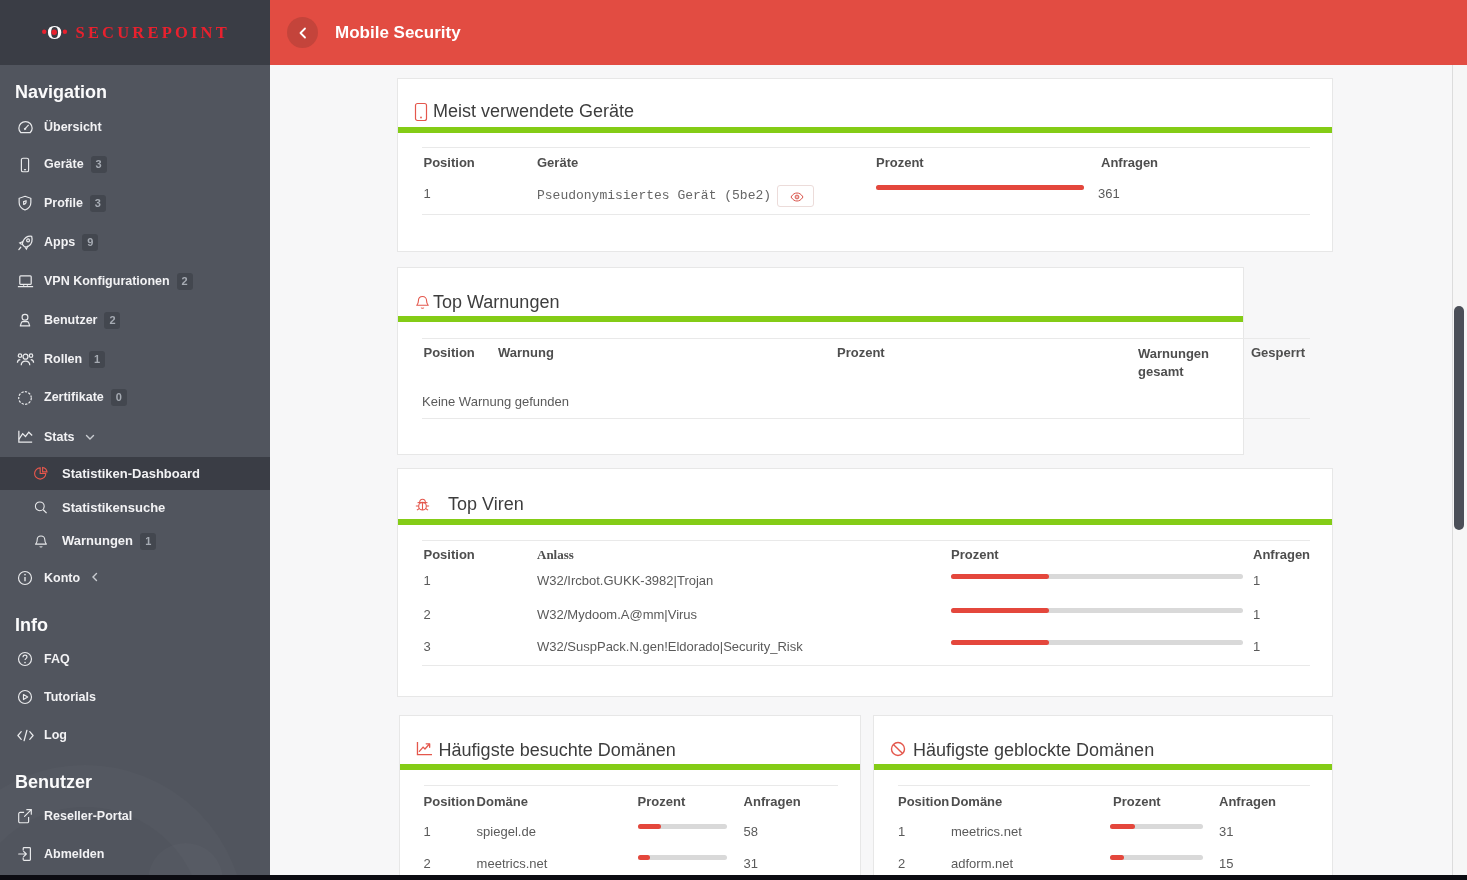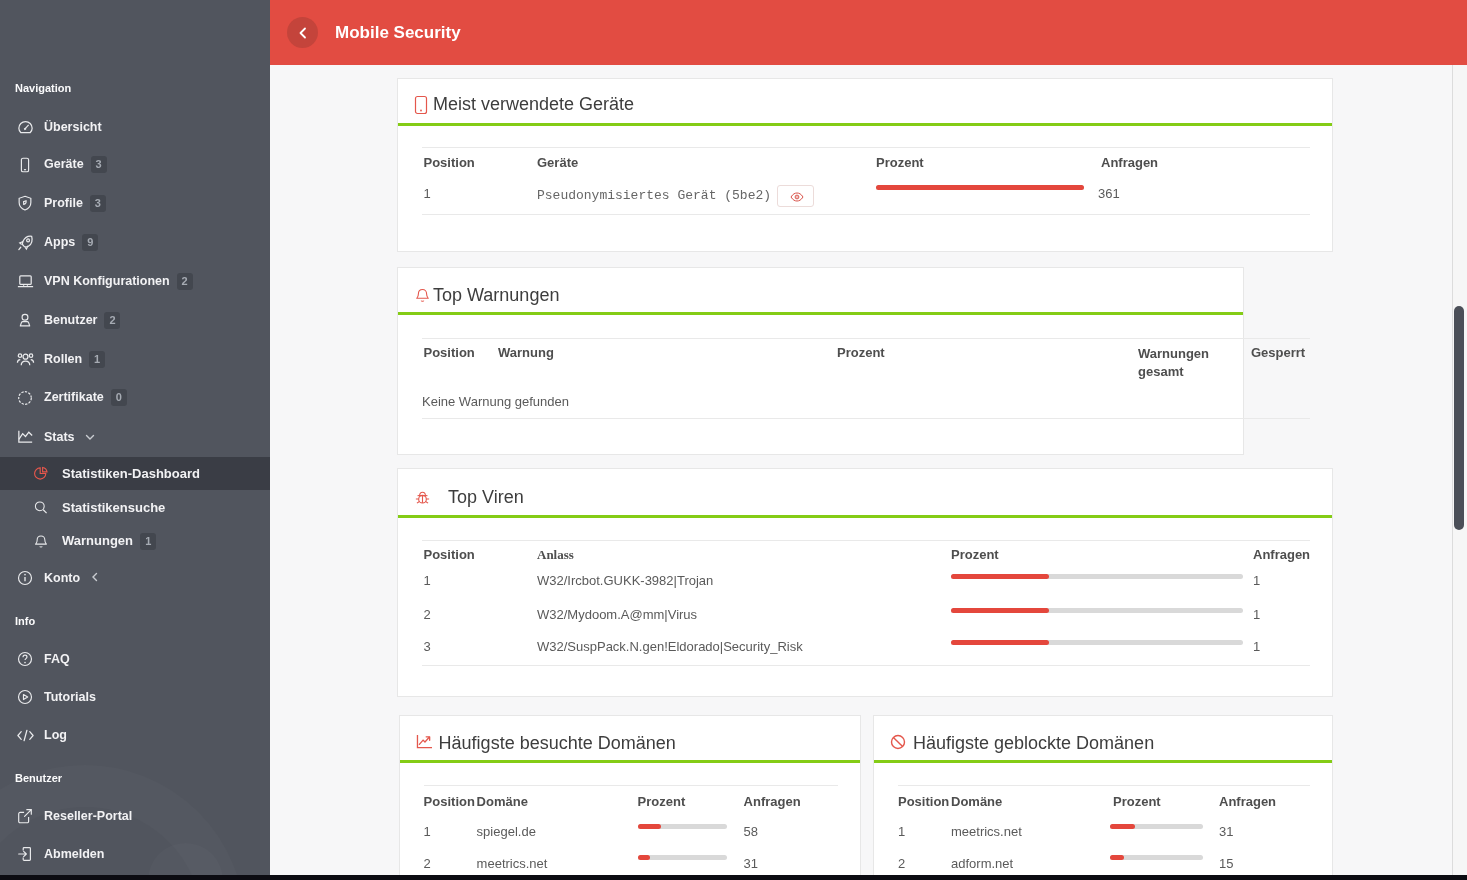--- a/index.html
+++ b/index.html
@@ -3,21 +3,21 @@
 <meta charset="utf-8">
 <style>
 * { margin:0; padding:0; box-sizing:border-box; }
 html,body { width:1467px; height:880px; overflow:hidden; font-family:"Liberation Sans", sans-serif; }
 body { position:relative; background:#f7f7f8; }
 
 
 #sidebar { position:absolute; left:0; top:0; width:270px; height:880px; background:#51555e; overflow:hidden; }
 #logo { position:absolute; left:0; top:0; width:270px; height:65px; background:#3a3d45; }
 
-.sec { position:absolute; left:15px; color:#fbfbfc; font-size:11px; font-weight:bold; }
+.sec { position:absolute; left:15px; color:#fbfbfc; font-size:18px; font-weight:bold; }
 .nav-item { position:absolute; left:0; width:270px; height:39px; display:flex; align-items:center; color:#f2f2f4; font-size:12.5px; font-weight:bold; }
 .nav-item .ic { position:absolute; left:15px; width:20px; height:20px; display:flex; align-items:center; justify-content:center; }
 .nav-item .tx { position:absolute; left:44px; white-space:nowrap; }
 .badge { display:inline-block; background:#43474f; color:#a6abb3; border-radius:3px; font-size:11px; font-weight:bold; height:17px; min-width:16px; line-height:17px; text-align:center; padding:0 4px; }
 .sub-item { position:absolute; left:0; width:270px; height:34px; display:flex; align-items:center; color:#f2f2f4; font-size:13px; font-weight:bold; }
 .sub-item .ic { position:absolute; left:33px; width:16px; height:16px; display:flex; align-items:center; justify-content:center; }
 .sub-item .tx { position:absolute; left:62px; white-space:nowrap; }
 .active-bar { position:absolute; left:0; width:270px; height:33px; background:#3a3d45; }
 svg.wic { stroke:#e9eaec; fill:none; stroke-width:1.3; }
 
@@ -26,41 +26,50 @@
 .wm2 { position:absolute; left:148px; top:843px; width:75px; height:75px; background:rgba(255,255,255,0.02); border-radius:50%; }
 
 
 #topbar { position:absolute; left:270px; top:0; width:1197px; height:65px; background:#e24c42;text-align:center; }
 #backbtn { position:absolute; left:17px; top:17px; width:31px; height:31px; border-radius:50%; background:#c4443b; display:flex; align-items:center; justify-content:center; }
 #topbar .title { position:absolute; left:65px; top:0; height:65px; display:flex; align-items:center; color:#ffffff; font-size:17px; font-weight:bold; }
 
 
 #content { position:absolute; left:270px; top:65px; width:1182px; height:815px; background:#f7f7f8; overflow:hidden; }
 .card { position:absolute; background:#ffffff; border:1px solid #e7e7e7; }
-.card-h { position:absolute; left:0; top:0; width:100%; border-bottom:3px solid #84cc16; }
+.card-h { position:absolute; left:0; top:7px; width:100%; border-bottom:6px solid #84cc16; }
 .card-h .cic { position:absolute; left:16px; }
 .card-h .ct { position:absolute; left:35px; color:#3d3d3d; font-size:18px; white-space:nowrap; }
 .thead { color:#4e4e4e; font-size:13px; font-weight:bold; position:absolute; white-space:nowrap; }
 .tcell { color:#5a5a5a; font-size:13px; position:absolute; white-space:nowrap; }
 .tline { position:absolute; height:1px; background:#e9e9e9; }
 .bar { position:absolute; height:5px; border-radius:2.5px; background:#d9d9d9; }
 .bar .fill { position:absolute; left:0; top:0; height:5px; border-radius:2.5px; background:#e4473c; }
 .mono { font-family:"Liberation Mono", monospace; color:#666; }
 
 
 #sbtrack { position:absolute; left:1452px; top:65px; width:15px; height:815px; background:#f6f6f6; border-left:1px solid #dcdcdc; }
 #sbthumb { position:absolute; left:1454px; top:306px; width:10px; height:224px; background:#4b4f58; border-radius:5px; }
 #bottombar { position:absolute; left:0; top:875px; width:1467px; height:5px; background:#0c0c12; }
 </style>
 </head>
 <body>
 
 <div id="sidebar">
   <div class="wm1"></div>
     <div class="wm2"></div>
+  <div id="logo">
+      <svg style="position:absolute;left:38px;top:18px;" width="200" height="30">
+    <circle cx="6.2" cy="13.8" r="2.2" fill="#e8212e"></circle>
+    <text x="9" y="20.8" font-family="Liberation Serif, serif" font-weight="bold" font-size="19.5" fill="#ffffff">O</text>
+    <circle cx="16.2" cy="14.3" r="2.7" fill="#e8212e"></circle>
+    <circle cx="26.9" cy="13.8" r="2.2" fill="#e8212e"></circle>
+    <text x="37.5" y="19.8" font-family="Liberation Serif, serif" font-weight="bold" font-size="16.5" letter-spacing="3.2" fill="#e8212e">SECUREPOINT</text>
+  </svg>
+    </div>
   <div class="sec" style="top:82px;">Navigation</div>
 
   <div class="nav-item" style="top:107.5px;">
     <span class="ic">
         <svg class="wic" width="19" height="19" viewBox="0 0 20 20">
           <path d="M5.2 15.5 C3.8 14.2 3 12.5 3 10.8 C3 6.9 6.1 3.8 10 3.8 C13.9 3.8 17 6.9 17 10.8 C17 12.5 16.2 14.2 14.8 15.5 Z" stroke-linejoin="round"></path>
           <path d="M9 12 L13.3 7.2" stroke-width="1.2"></path>
           <path d="M8.2 11.2 L10 10 L11 11.5 L9.3 12.8 Z" fill="#e9eaec" stroke="none"></path>
         </svg>
       </span>

